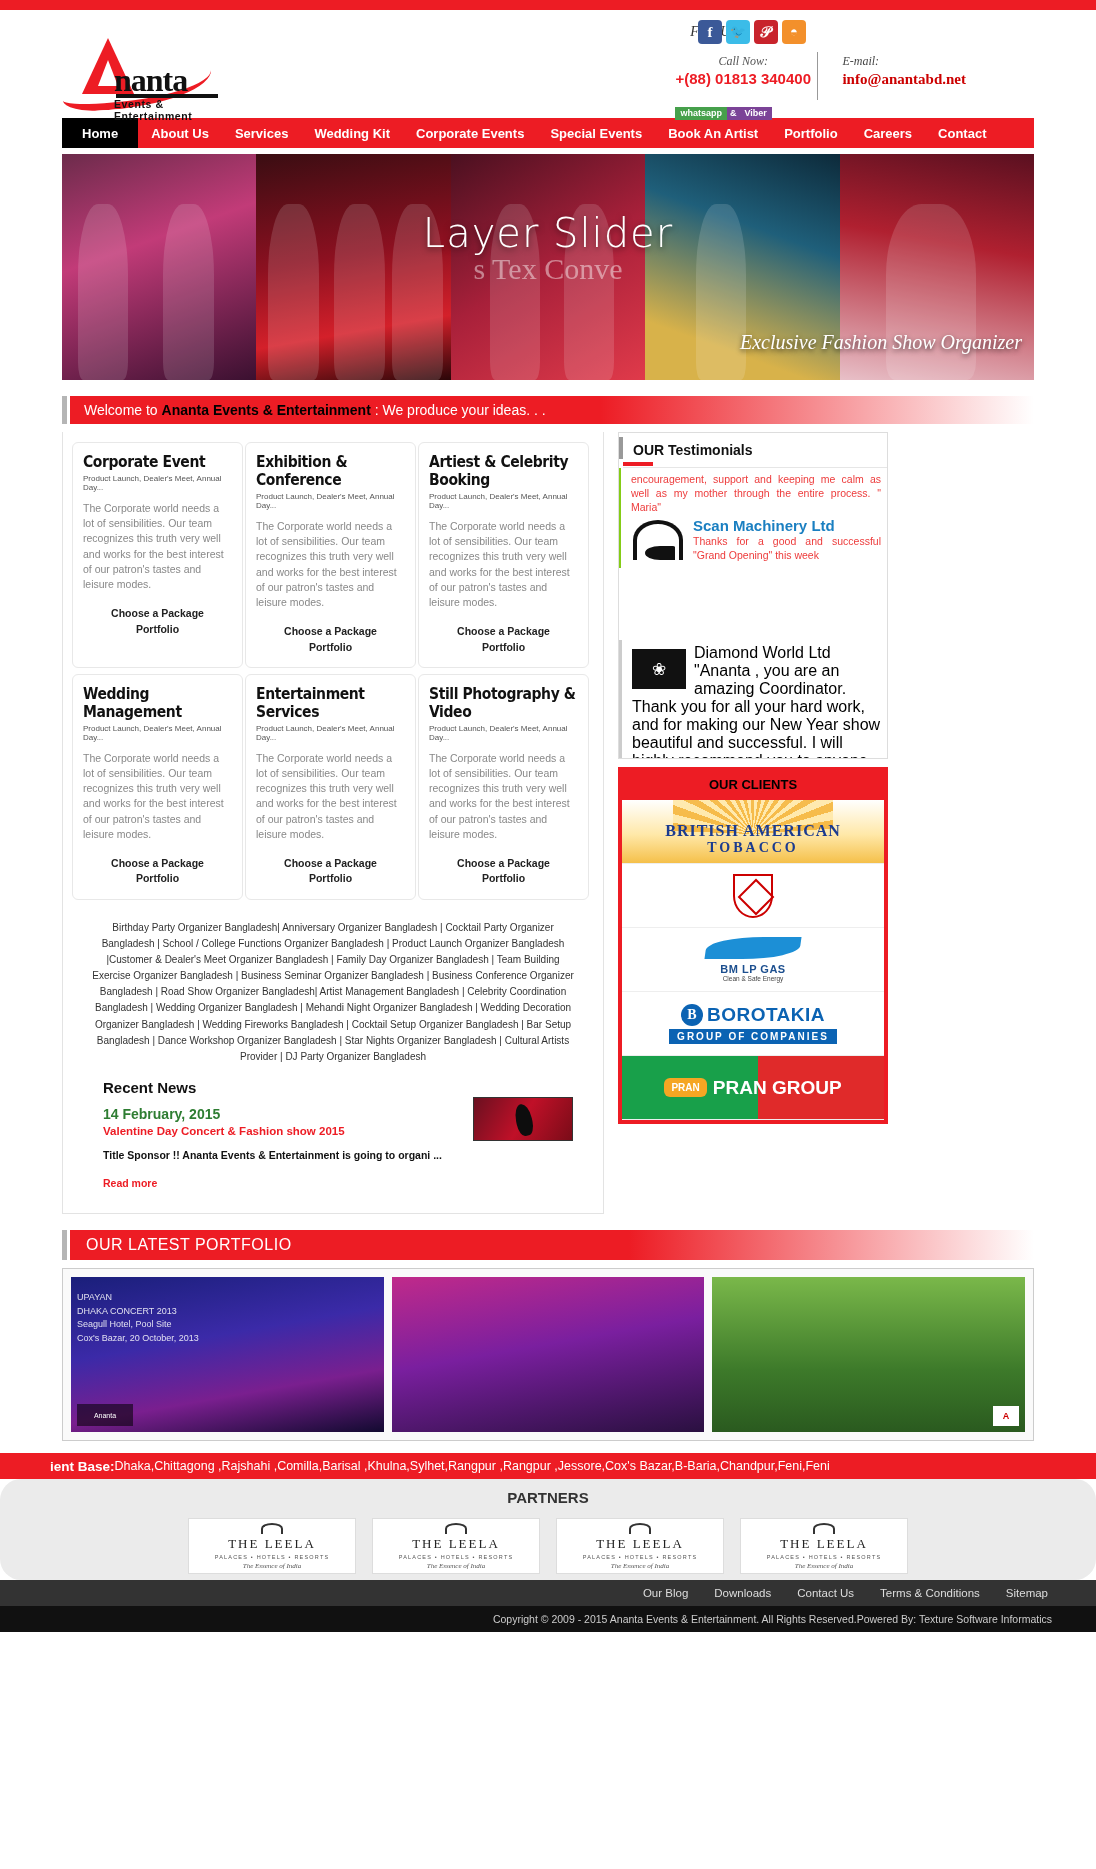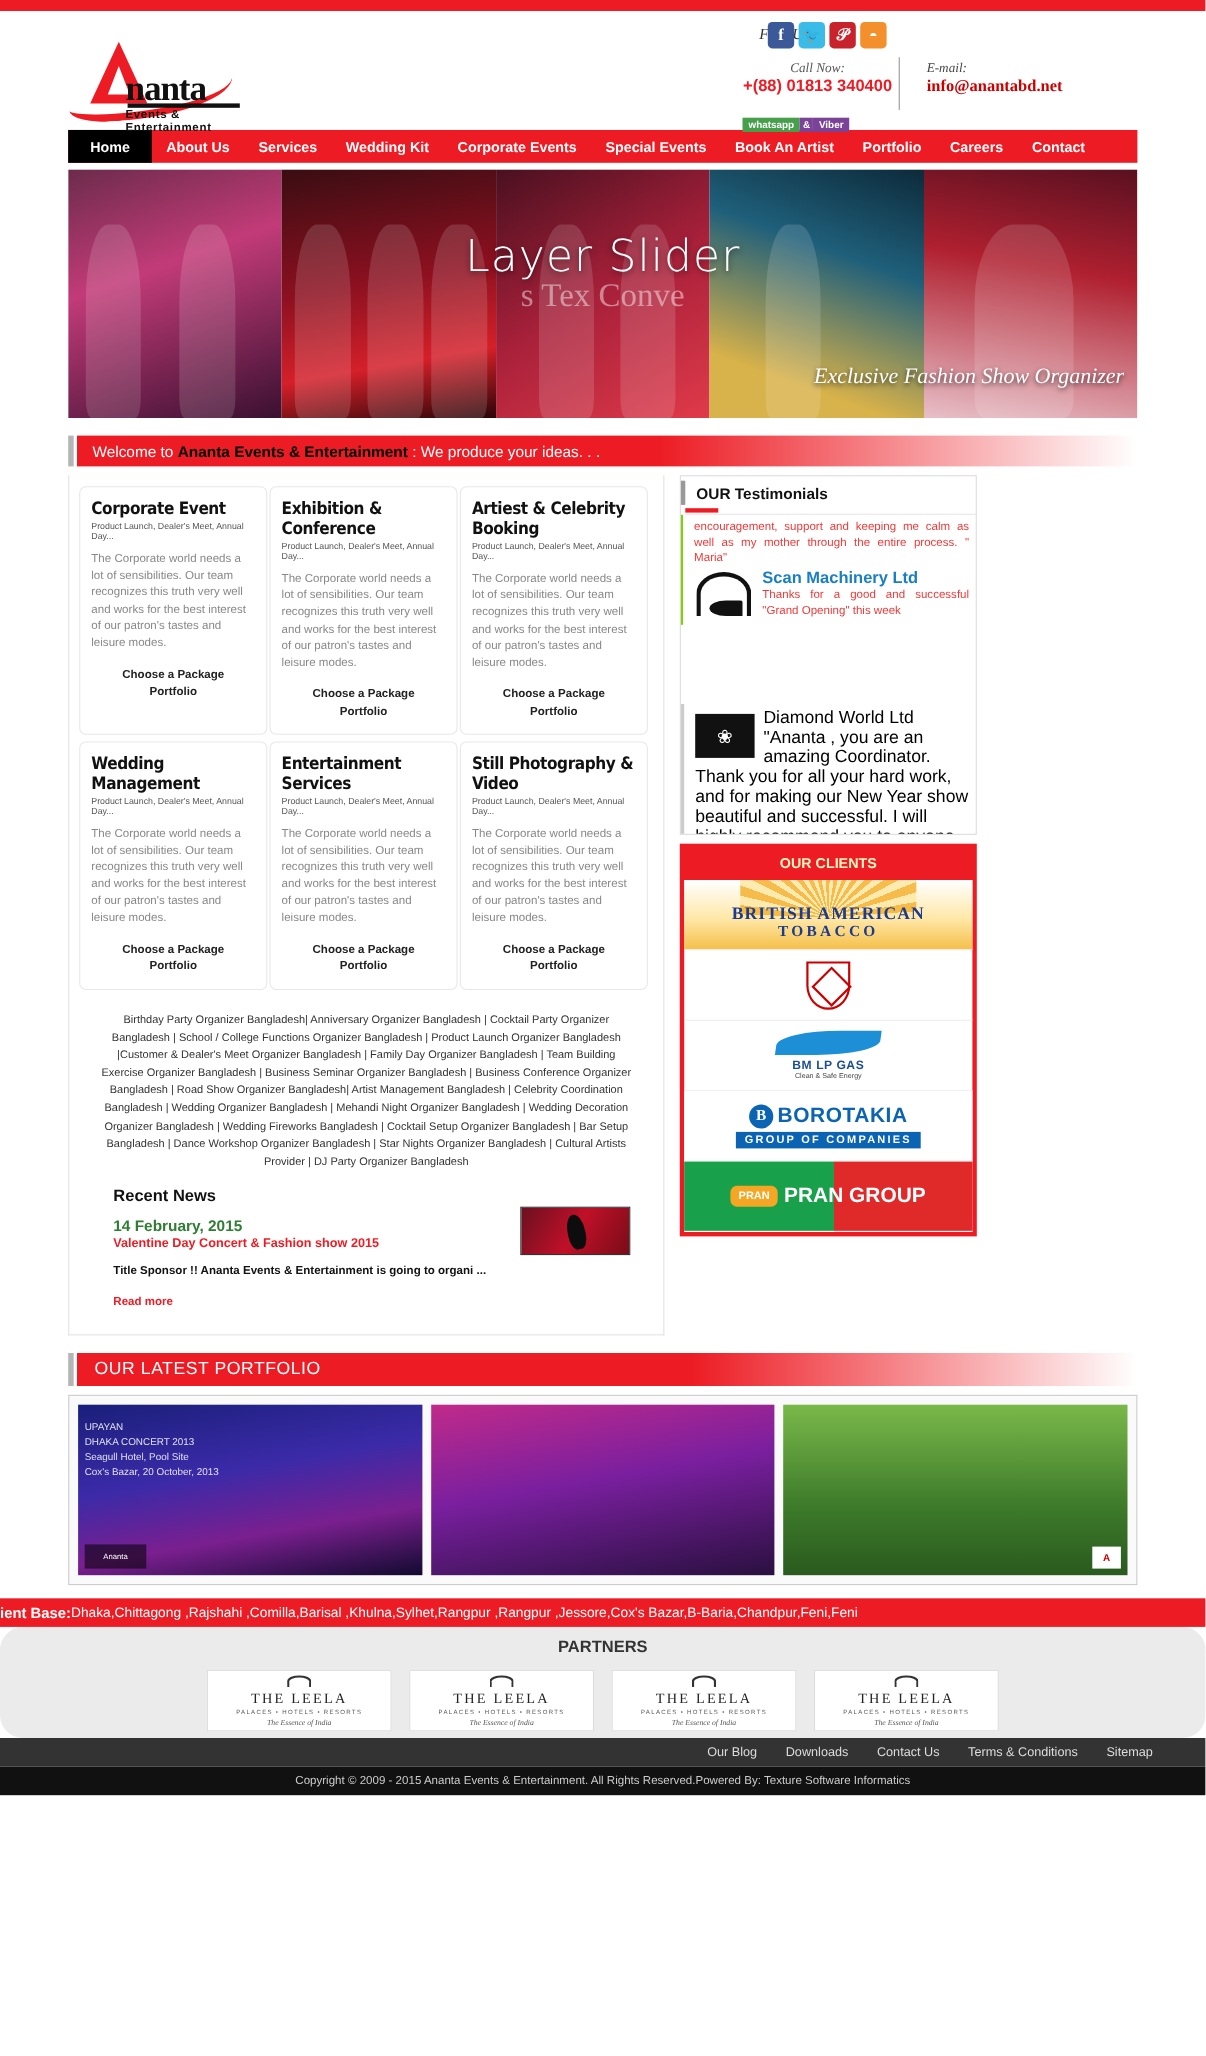--- a/index.html
+++ b/index.html
@@ -153,21 +153,21 @@
   .logo-box { float:left; width:54px; height:42px; margin:4px 8px 2px 0;
               display:flex; align-items:center; justify-content:center; }
   .logo-scan { width:50px; height:40px; border-radius:50% 50% 0 0; border:4px solid #111;
                border-bottom:none; position:relative; }
   .logo-scan:after { content:""; position:absolute; left:8px; bottom:0; width:30px; height:14px;
                background:#111; border-radius:60% 10% 0 60%; }
   .logo-dw { width:54px; height:40px; background:#111; color:#fff; display:flex;
              align-items:center; justify-content:center; font-family:"Liberation Serif", serif;
              font-size:17px; }
   .clientspanel { margin-top:8px; background:#ed1c24; padding:4px; }
-  .clientshead { text-align:center; color:#fef9c3; font-size:13px; font-weight:bold;
+  .clientshead { text-align:center; color:#000000; font-size:13px; font-weight:bold;
                  padding:6px 0 8px 0; }
   .clientlist { background:#fff; }
   .clientitem { height:64px; border-bottom:1px solid #eee; display:flex;
                 align-items:center; justify-content:center; position:relative; overflow:hidden;}
   .bat { background:linear-gradient(180deg,#fff 0%,#ffe8a8 55%,#f5c04a 100%); flex-direction:column;}
   .bat .l1 { font-family:Liberation Serif, serif; font-weight:bold; font-size:16px;
              color:#1b3b8f; letter-spacing:1px;margin-top:15px; }
   .bat .l2 { font-family:"Liberation Serif", serif; font-weight:bold; font-size:14px;
              color:#1b3b8f; letter-spacing:3px; }
   .bat .rays { position:absolute; top:-26px; left:50%; transform:translateX(-50%);
@@ -222,42 +222,42 @@
               background:conic-gradient(#e8432a,#f5a623,#2fae4a,#1c8fd6,#7a3fa8,#e8432a);
               border-radius:50%; opacity:.9;}
   .pf .logobadge { position:absolute; left:6px; bottom:6px; width:56px; height:22px;
               background:rgba(0,0,0,.55); color:#fff; font-size:7px;
               display:flex; align-items:center; justify-content:center; }
   .pf4 .badge2 { position:absolute; right:6px; bottom:6px; width:26px; height:20px;
               background:#fff; color:#c00; font-size:9px; font-weight:bold;
               display:flex; align-items:center; justify-content:center; }
   
   .clientbase { margin-top:12px; height:26px; background:#ed1c24; color:#fff;
-     display:flex; align-items:center; font-size:13.5px; overflow:hidden;}
+     display:flex; align-items:center; font-size:13.5px; padding-left:50px; overflow:hidden;}
   .clientbase b { font-weight:bold; }
   .clientbase .cities { font-size:12.5px; }
   
   .partners { background:#ebebeb; padding:10px 0 6px 0;border-radius:21px; }
   .partners .h { text-align:center; font-size:15px; font-weight:bold; color:#333; }
   .prow { display:flex; justify-content:center; gap:16px; margin-top:12px; }
   .pcard { width:168px; height:56px; background:#fff; border:1px solid #ddd;
            display:flex; flex-direction:column; align-items:center; justify-content:center; }
   .pcard .lotus { width:22px; height:11px; border:2px solid #333; border-bottom:none;
                   border-radius:50% 50% 0 0; }
   .pcard .nm { font-family:"Liberation Serif", serif; font-size:13px; letter-spacing:2px;
                color:#222; margin-top:2px; }
   .pcard .sm { font-size:5.5px; letter-spacing:1.2px; color:#555; margin-top:2px; }
   .pcard .it { font-family:"Liberation Serif", serif; font-style:italic; font-size:7px;
                color:#555; margin-top:2px; }
   
   .footnav { background:#333; height:26px; display:flex; align-items:center;
              justify-content:flex-end; padding-right:48px; gap:26px; }
   .footnav a { color:#ddd; font-size:11.5px; text-decoration:none; }
   .footbot { background:#111; height:26px; display:flex; align-items:center;
-             justify-content:center; padding:0 44px; }
+             justify-content:flex-end; padding:0 44px; }
   .footbot span { color:#ccc; font-size:10.5px; }
 </style>
 </head>
 <body>
 
 <div class="topbar"></div>
 
 <div class="header">
 
   <div class="logo">

